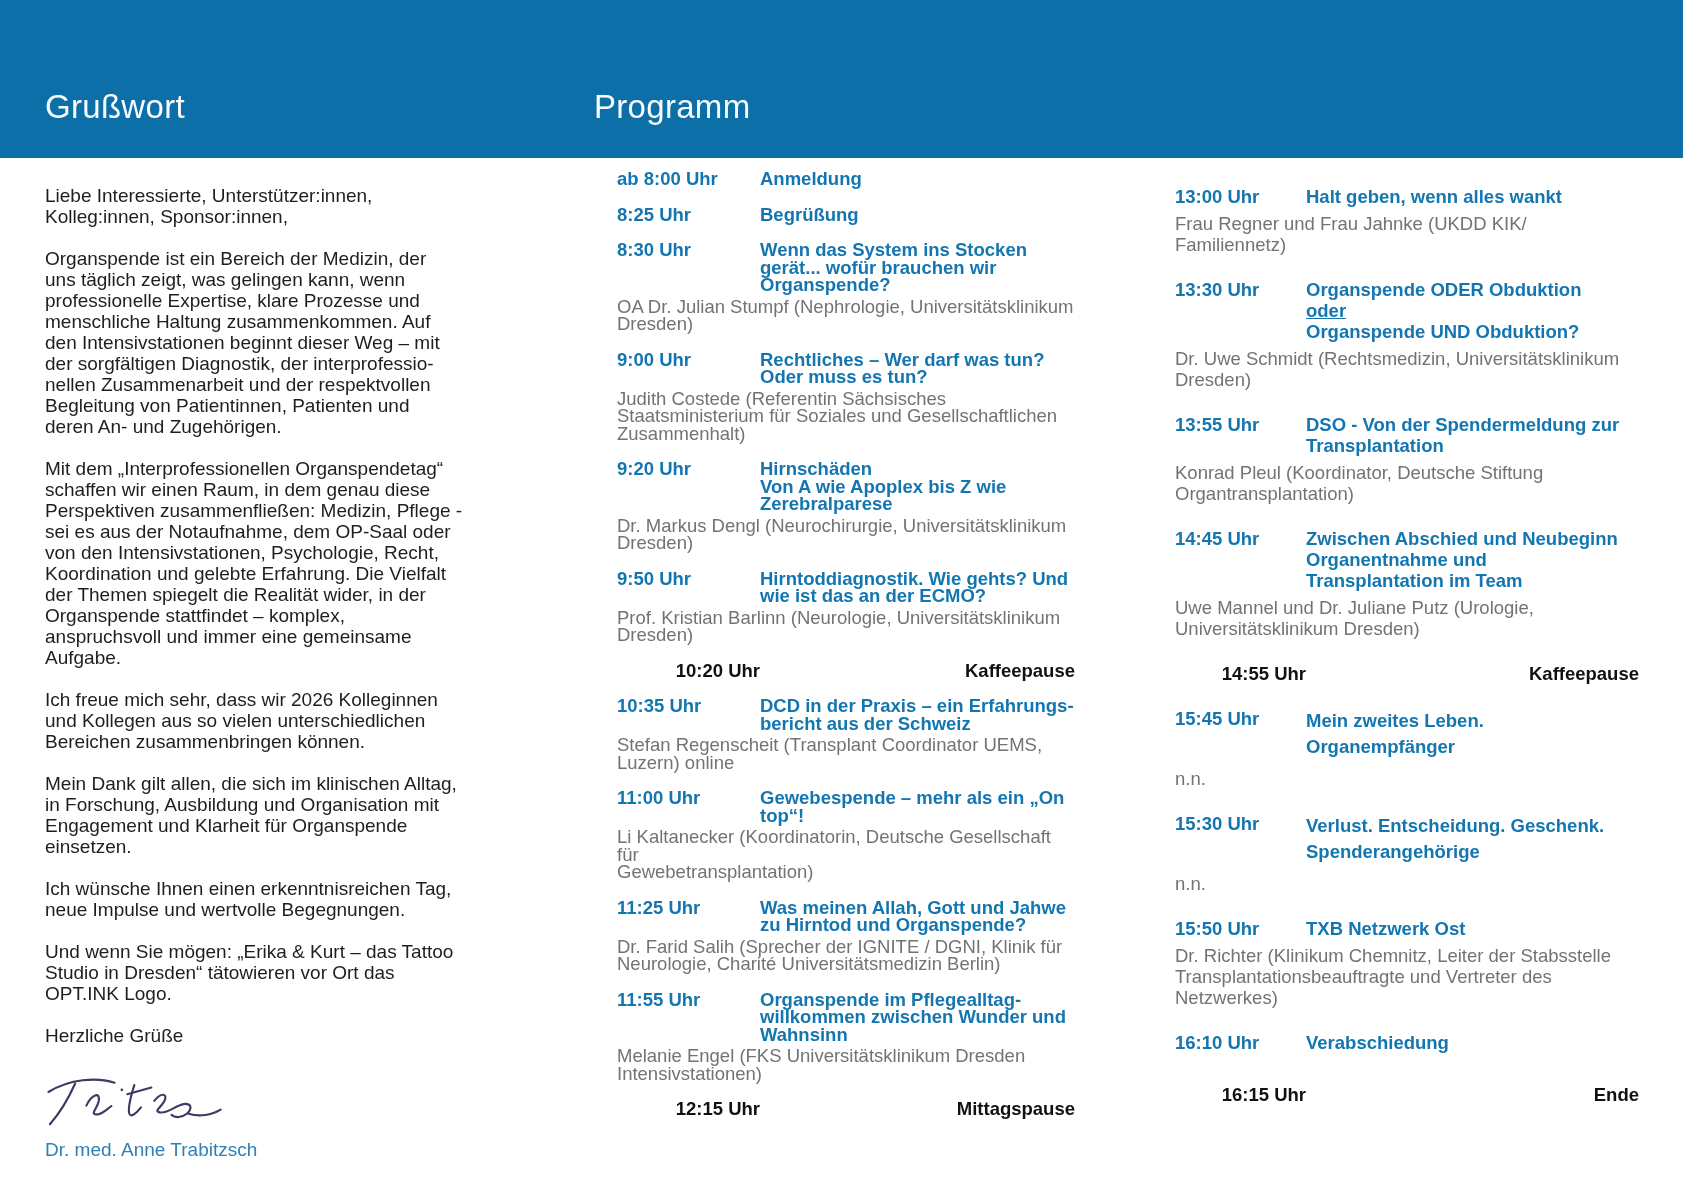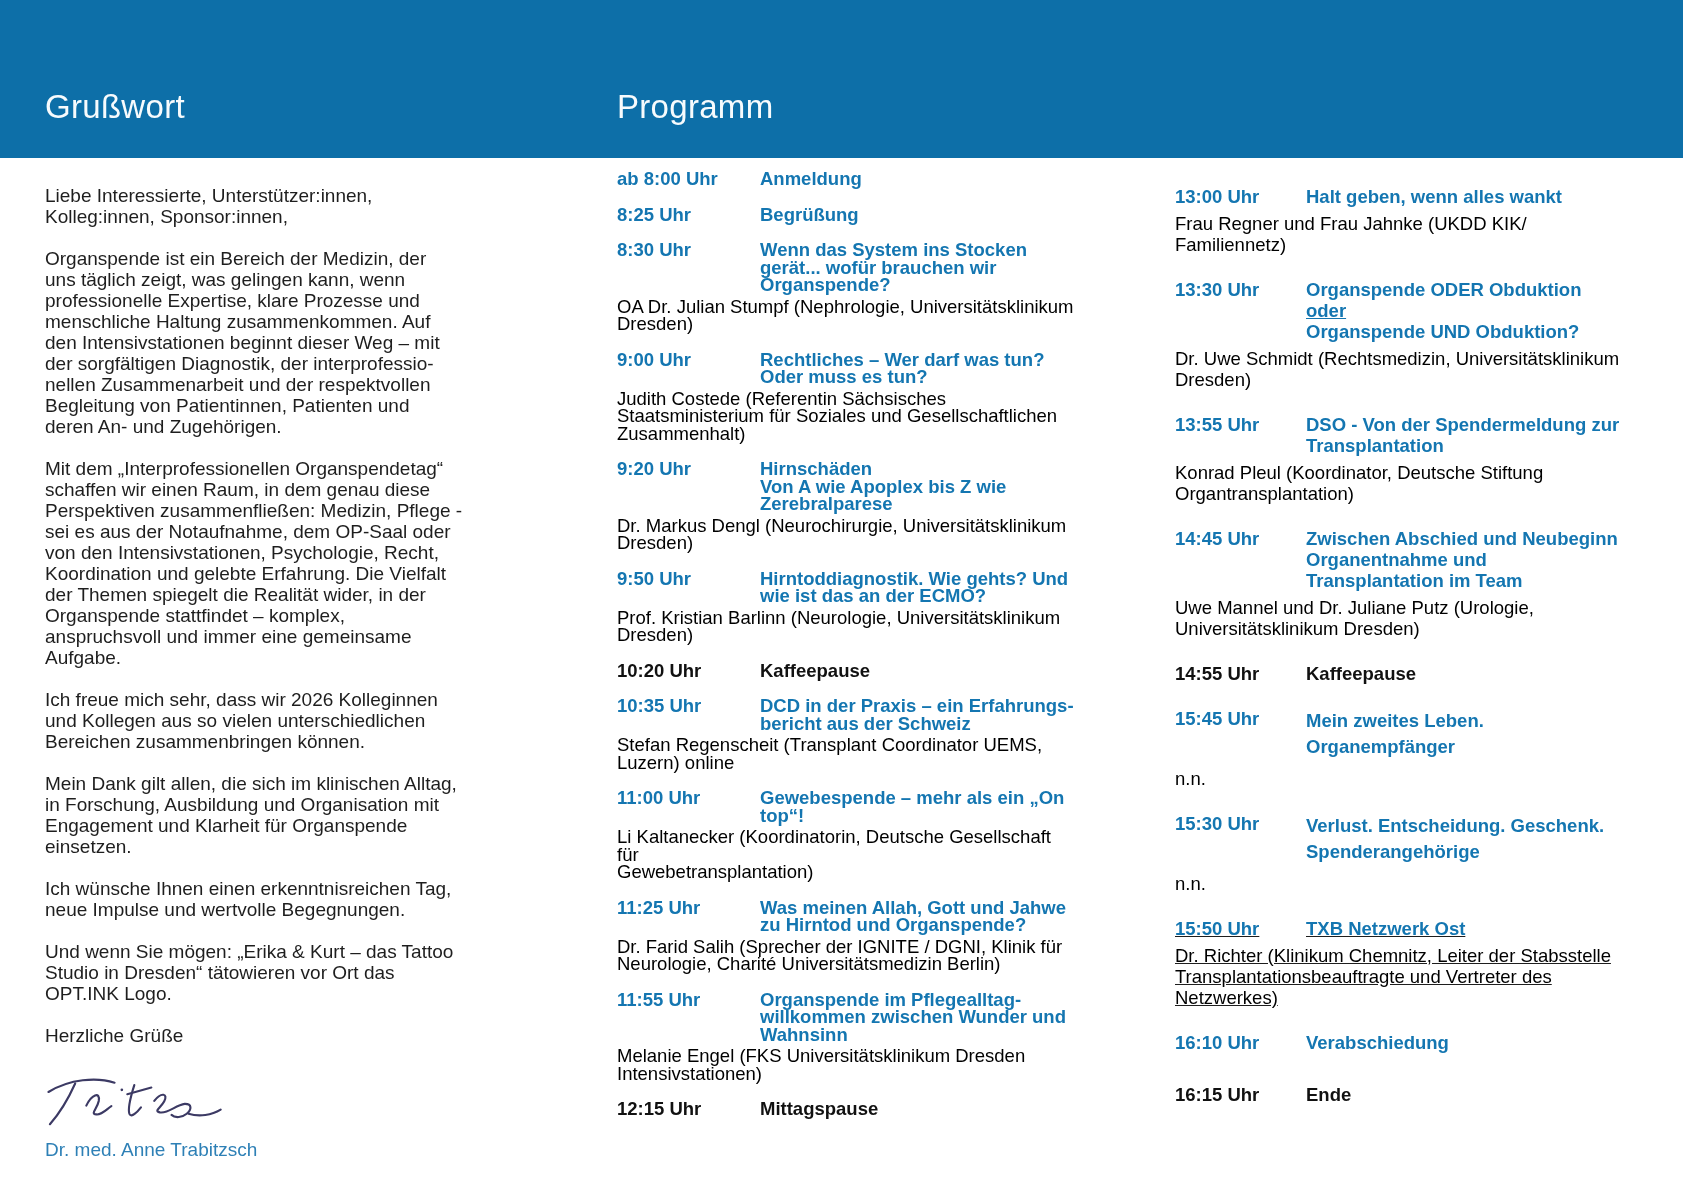--- a/index.html
+++ b/index.html
@@ -9,61 +9,61 @@
     background:#ffffff;overflow:hidden;
     font-family:"Liberation Sans",sans-serif;color:#1e1e1e;
   }
   
   .header-band{position:absolute;top:0;left:0;width:100%;height:158px;background:#0d6fa8;}
   .header-band h1{
     position:absolute;top:88px;margin:0;
     font-size:33px;font-weight:300;letter-spacing:.3px;color:#f7fbfd;
   }
   #title-left{left:45px;}
-  #title-right{left:617px;}
+  #title-right{left:594px;}
 
   
   #col-left{position:absolute;left:45px;top:185px;width:480px;font-size:19px;line-height:21px;}
   #col-left p{margin:0 0 21px 0;white-space:pre-line;}
   .sig-line{margin:2px 0 0 0;transform:rotate(-1deg);}
   .sig-name{color:#2e80b6;font-size:19px;margin-top:12px;}
 
   
   .prog-col{position:absolute;font-size:18.5px;}
   #col-mid{left:617px;top:170px;width:458px;}
   #col-right{left:1175px;top:186px;width:464px;}
 
   .entry-head{display:flex;align-items:flex-start;}
   .time{flex:0 0 auto;font-weight:700;}
   #col-mid .time{width:143px;}
   #col-right .time{width:131px;}
   .title{font-weight:700;flex:1 1 auto;}
   .tl{display:block;}
   .blue{color:#1476b1;}
-  .black{color:#111111;}
-  .speaker{white-space:pre-line;color:#000000;}
+  .black{color:#111111;text-align:right;}
+  .speaker{white-space:pre-line;color:#737373;}
 
   
   #col-mid .entry{margin-bottom:18px;}
   #col-mid .tl,#col-mid .time{line-height:17.5px;}
   #col-mid .speaker{margin-top:4px;line-height:17.5px;}
 
   
   #col-right .entry{margin-bottom:24px;}
   #col-right .tl,#col-right .time{line-height:21px;}
   #col-right .speaker{margin-top:6px;line-height:21px;}
   
   #col-right .entry:nth-child(2) .tl:nth-child(2){text-decoration:underline;}
   
   #col-right .entry:nth-child(6) .tl,
   #col-right .entry:nth-child(7) .tl{line-height:26px;}
   #col-right .entry:nth-child(6) .speaker,
   #col-right .entry:nth-child(7) .speaker{margin-top:8px;}
   
-  #col-right .entry:nth-child(8){margin-top:10px;text-decoration:underline;}
+  #col-right .entry:nth-child(8){margin-top:10px;}
   #col-right .entry:nth-child(10){margin-top:31px;}
 </style>
 </head>
 <body>
 
 <div class="page">
 
   <div class="header-band">
     <h1 id="title-left">Grußwort</h1>
     <h1 id="title-right">Programm</h1>

